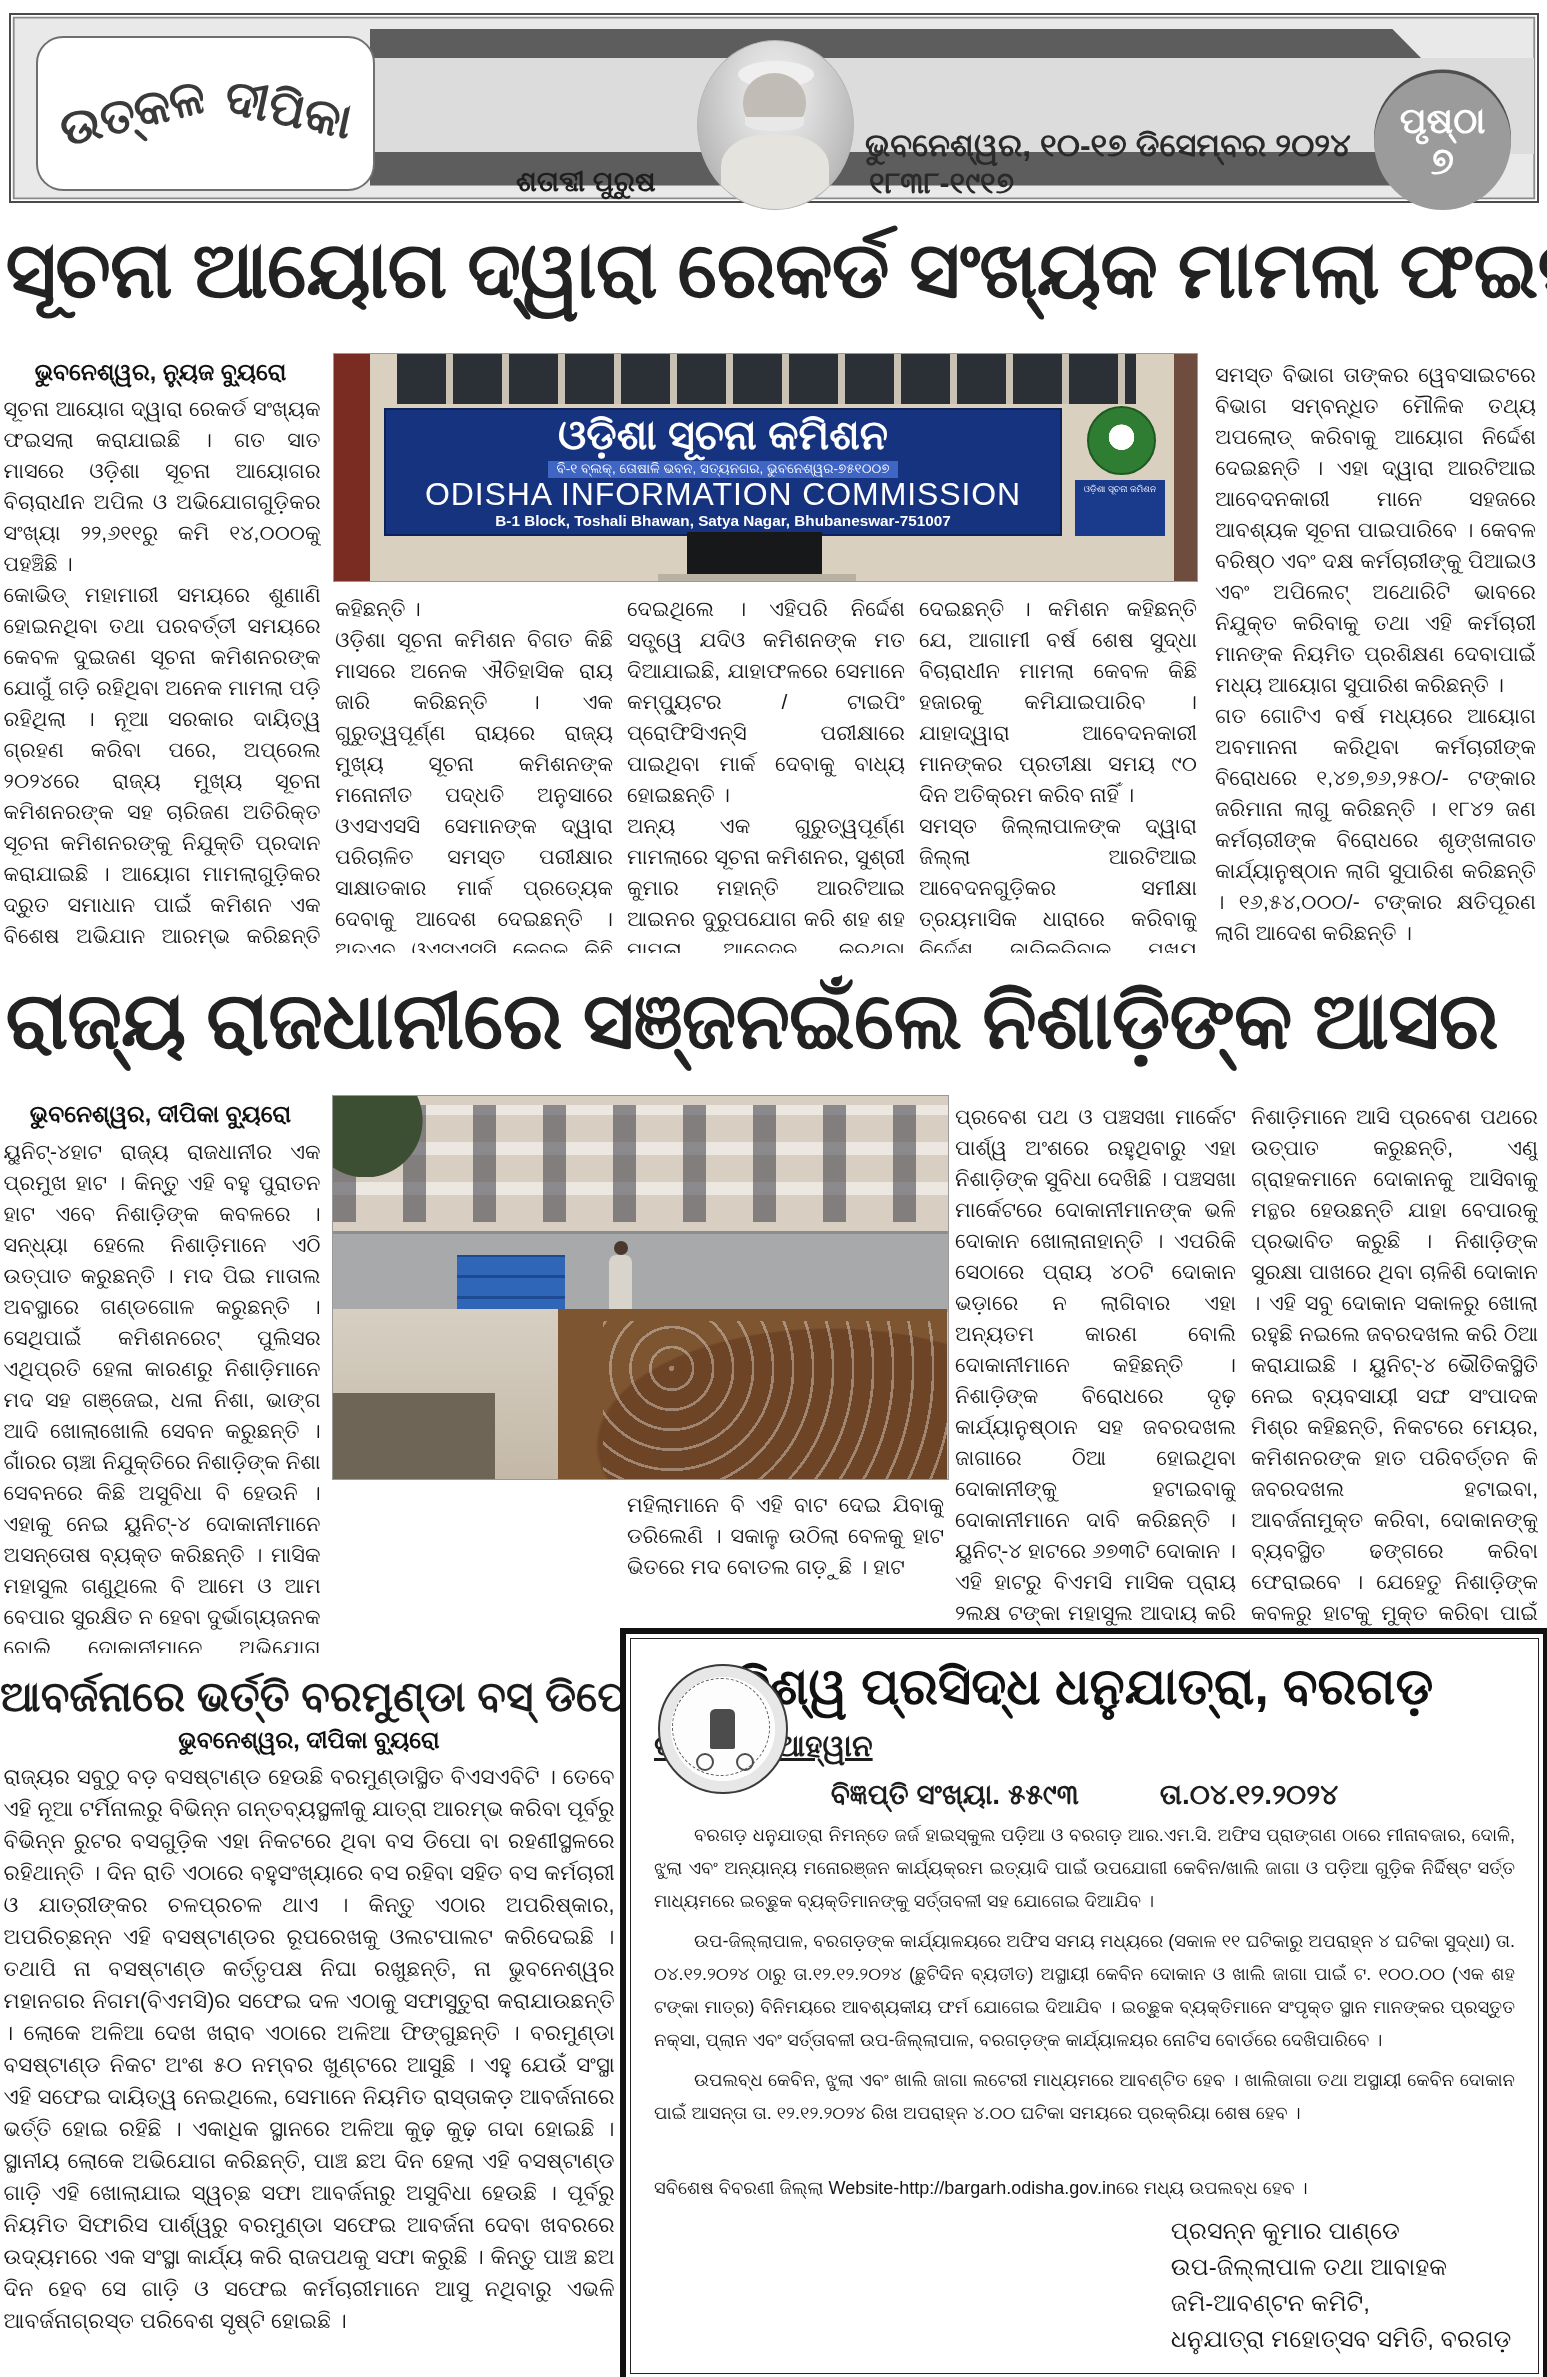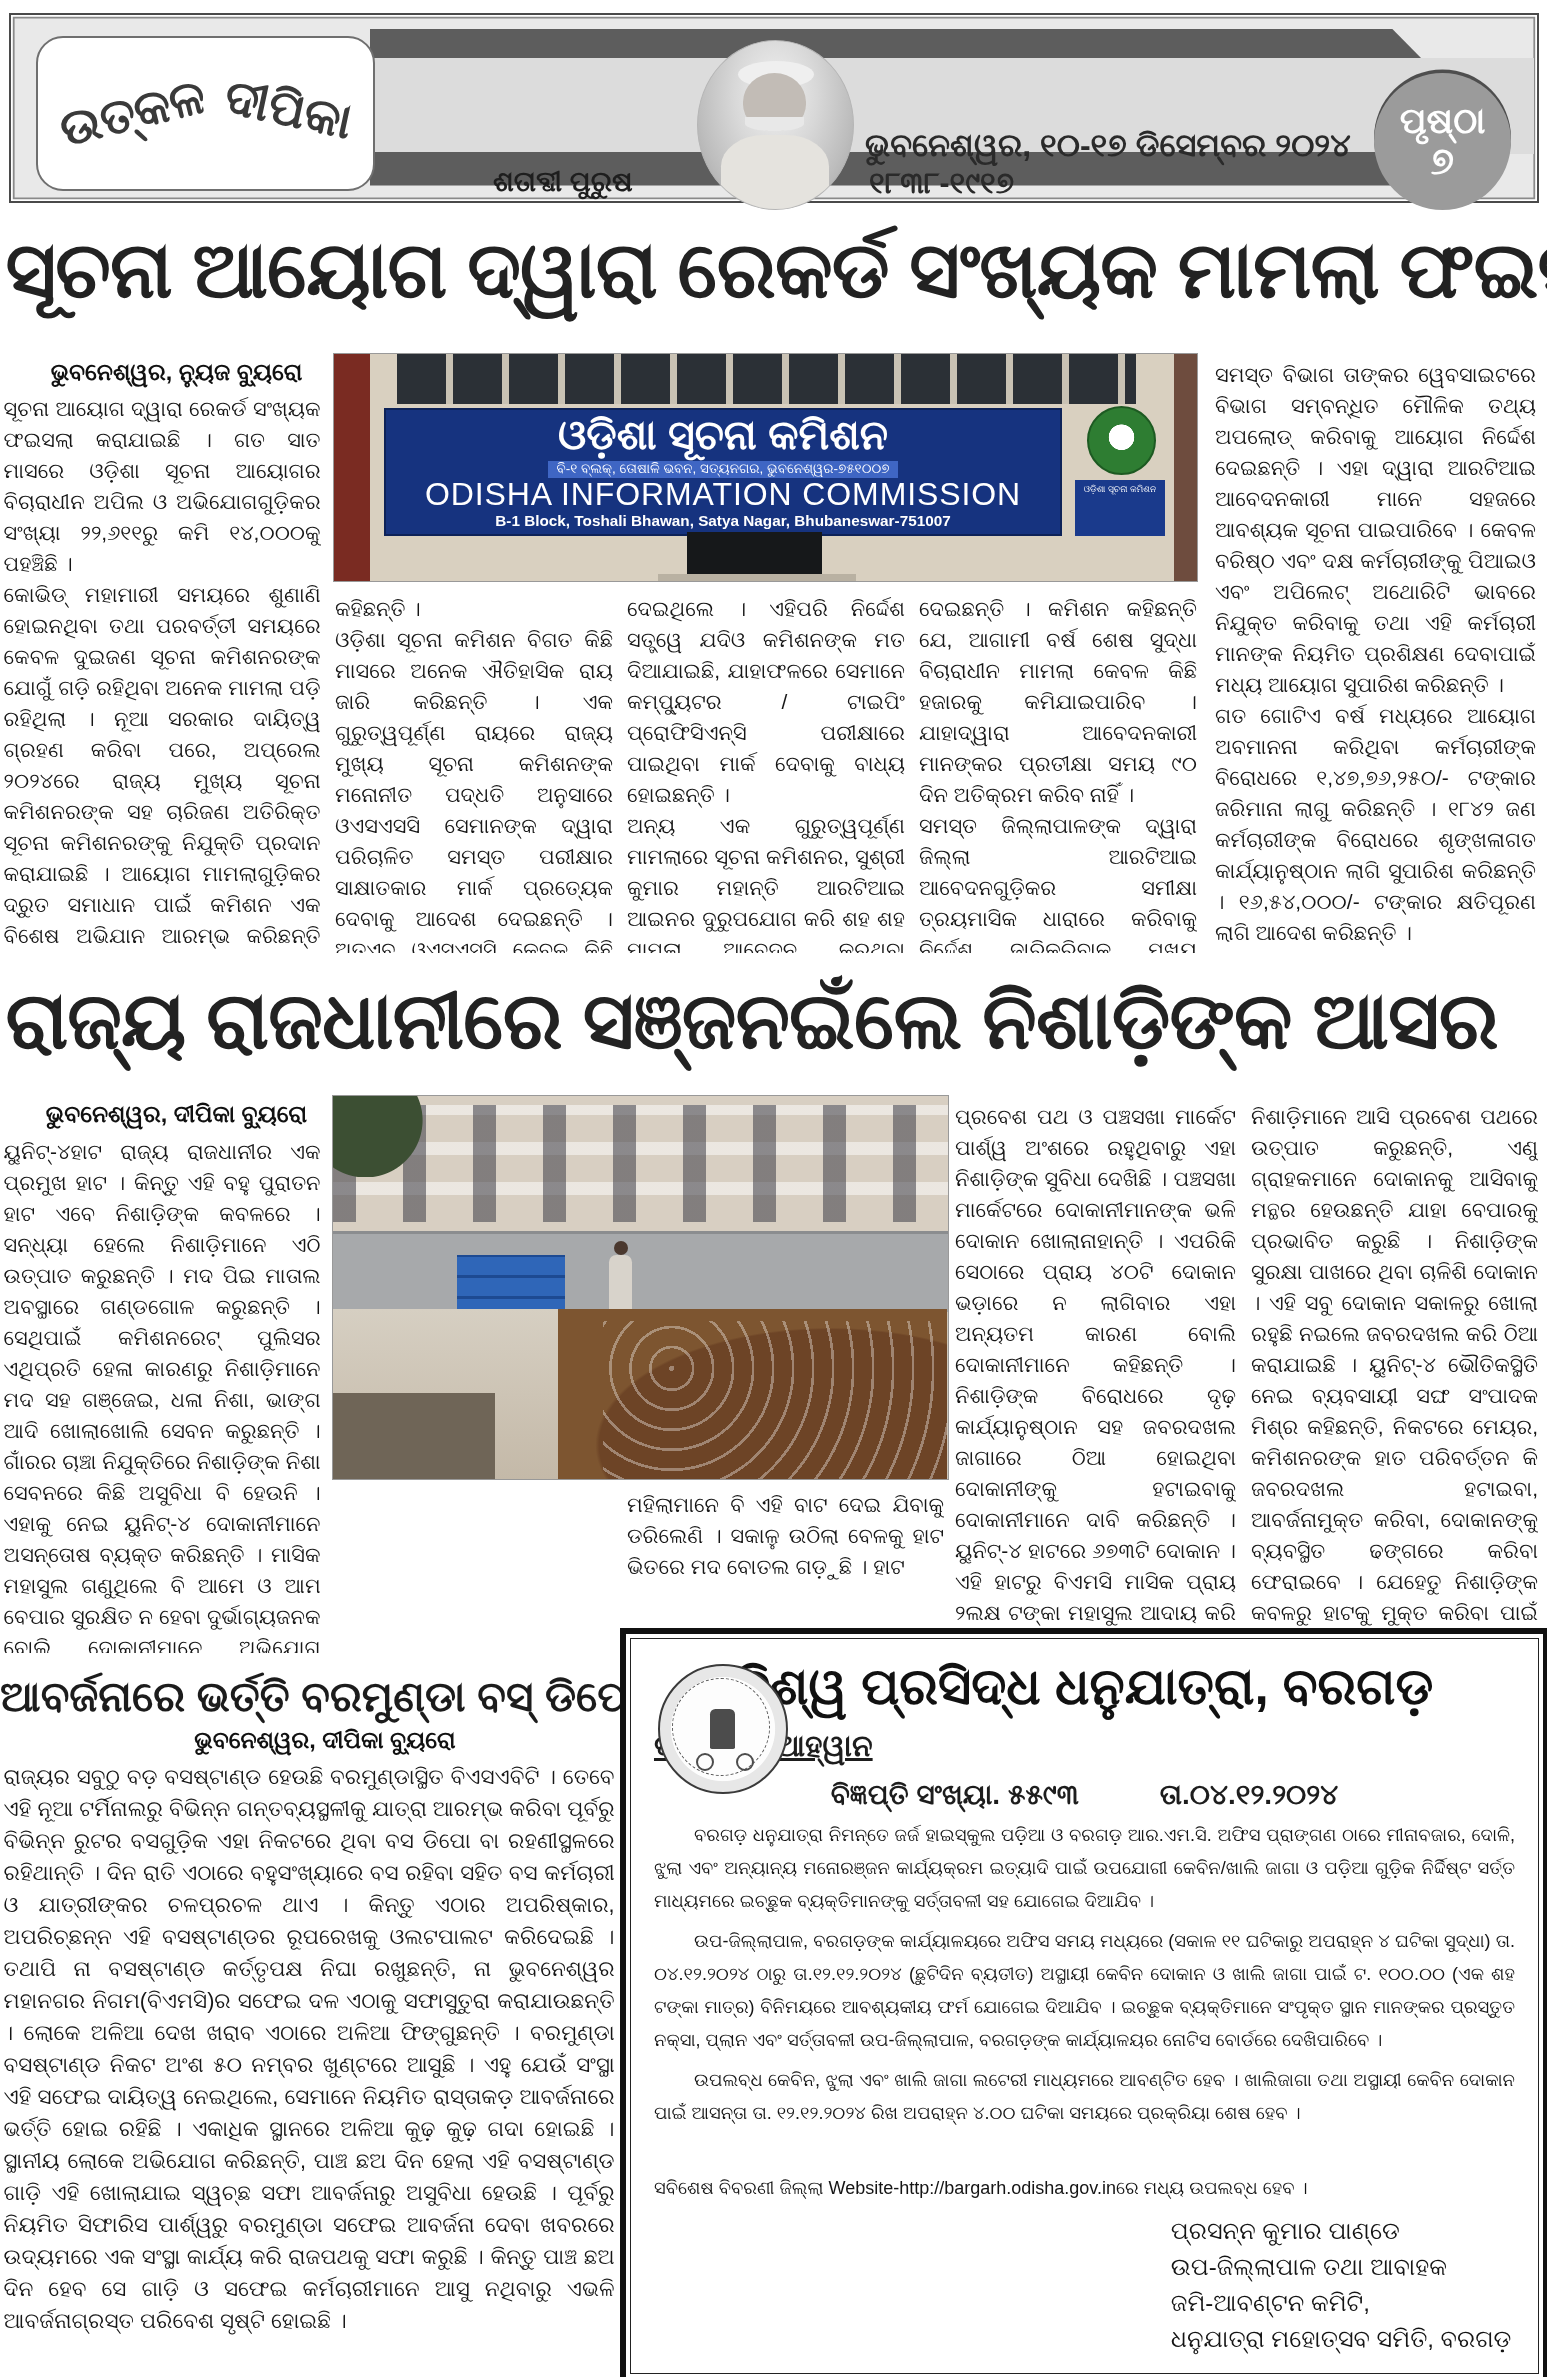--- a/index.html
+++ b/index.html
@@ -14,31 +14,31 @@
   .logo-box{left:25px;top:21.6px;width:335px;height:151px;background:#fff;border:2.7px solid #6f6f6f;border-radius:27px;overflow:hidden;}
   .logo-arc{position:absolute;left:0;top:34px;width:100%;text-align:center;font-weight:bold;font-size:49px;color:#3a3a3a;font-family:"Liberation Serif","DejaVu Serif",serif;}
   .logo-arc .w1{display:inline-block;transform:rotate(-14deg) translateY(12.6px);}
   .logo-arc .w2{display:inline-block;transform:rotate(12deg) translateY(9px);margin-left:10.8px;}
   .portrait{left:686px;top:25px;width:155px;height:168px;border-radius:50%;background:radial-gradient(ellipse at 50% 32%,#f2f2f2 0%,#d8d8d8 38%,#bdbdbd 70%,#9e9e9e 100%);border:1.8px solid #b5b5b5;overflow:hidden;}
   .portrait .face{position:absolute;left:45px;top:32px;width:63px;height:58px;border-radius:50% 50% 46% 46%;background:#c2bcb6;}
   .portrait .hair{position:absolute;left:40px;top:20px;width:76px;height:27px;border-radius:50%;background:#efefef;}
   .portrait .mustache{position:absolute;left:47px;top:76px;width:59px;height:14.4px;border-radius:0 0 50% 50%;background:#e8e8e8;}
   .portrait .coat{position:absolute;left:23.4px;top:94px;width:108px;height:78px;border-radius:40% 40% 0 0;background:#e5e3de;}
   .mast-date{left:854px;top:112px;width:541px;font-size:32px;font-weight:bold;color:#2a2a2a;}
-  .mast-epithet{left:482px;top:151px;width:216px;font-size:28px;font-weight:bold;color:#1e1e1e;}
+  .mast-epithet{left:505px;top:151px;width:216px;font-size:28px;font-weight:bold;color:#1e1e1e;}
   .mast-years{left:858px;top:151px;width:270px;font-size:30px;font-weight:bold;color:#2a2a2a;}
   .page-circle{left:1363px;top:58px;width:137px;height:137px;border-radius:50%;background:#9b9b9b;box-shadow:0 -3.6px 0 #4e4e4e;color:#fff;text-align:center;}
   .page-circle .lbl{margin-top:27px;font-size:36px;font-weight:bold;}
   .page-circle .num{font-size:38px;font-weight:bold;line-height:1;}
   
   .headline1{left:5.4px;top:225px;width:1537px;text-align:center;font-size:78px;font-weight:bold;color:#222;letter-spacing:-0.9px;white-space:nowrap;}
   .headline2{left:5.4px;top:975px;width:1537px;text-align:left;font-size:79px;font-weight:bold;color:#222;letter-spacing:-0.9px;white-space:nowrap;}
   .headline3{left:0px;top:1673px;width:618px;text-align:center;font-size:42px;font-weight:bold;color:#1c1c1c;white-space:nowrap;}
   
-  .byline{font-size:23.4px;font-weight:bold;text-align:center;color:#111;padding-left:16px;}
+  .byline{font-size:23.4px;font-weight:bold;text-align:center;color:#111;}
   .col{font-size:21px;line-height:31px;text-align:justify;color:#161616;white-space:pre-line;overflow:hidden;}
   
   .photo1{left:333px;top:353px;width:863px;height:227px;background:#d9d0c0;border:0.9px solid #999;overflow:hidden;}
   .p1-windows{position:absolute;left:63px;top:0;width:739px;height:50px;background:repeating-linear-gradient(90deg,#2b3036 0 49px,#c9c2b4 49px 56px);}
   .p1-leftcol{position:absolute;left:0;top:0;width:36px;height:227px;background:#7a2b22;}
   .p1-rightcol{position:absolute;right:0;top:0;width:23.4px;height:227px;background:#6e4c3e;}
   .p1-sign{position:absolute;left:50px;top:54px;width:674px;height:124px;background:#16337f;border:2.7px solid #0d2258;text-align:center;color:#fff;}
   .p1-sign .odia{font-size:41px;font-weight:bold;margin-top:1.8px;}
   .p1-sign .addr-odia{display:inline-block;background:#3f66c4;font-size:13.5px;padding:0.9px 9px;margin-top:1.8px;}
   .p1-sign .eng{font-size:32px;font-weight:normal;letter-spacing:0.9px;line-height:1.05;}

